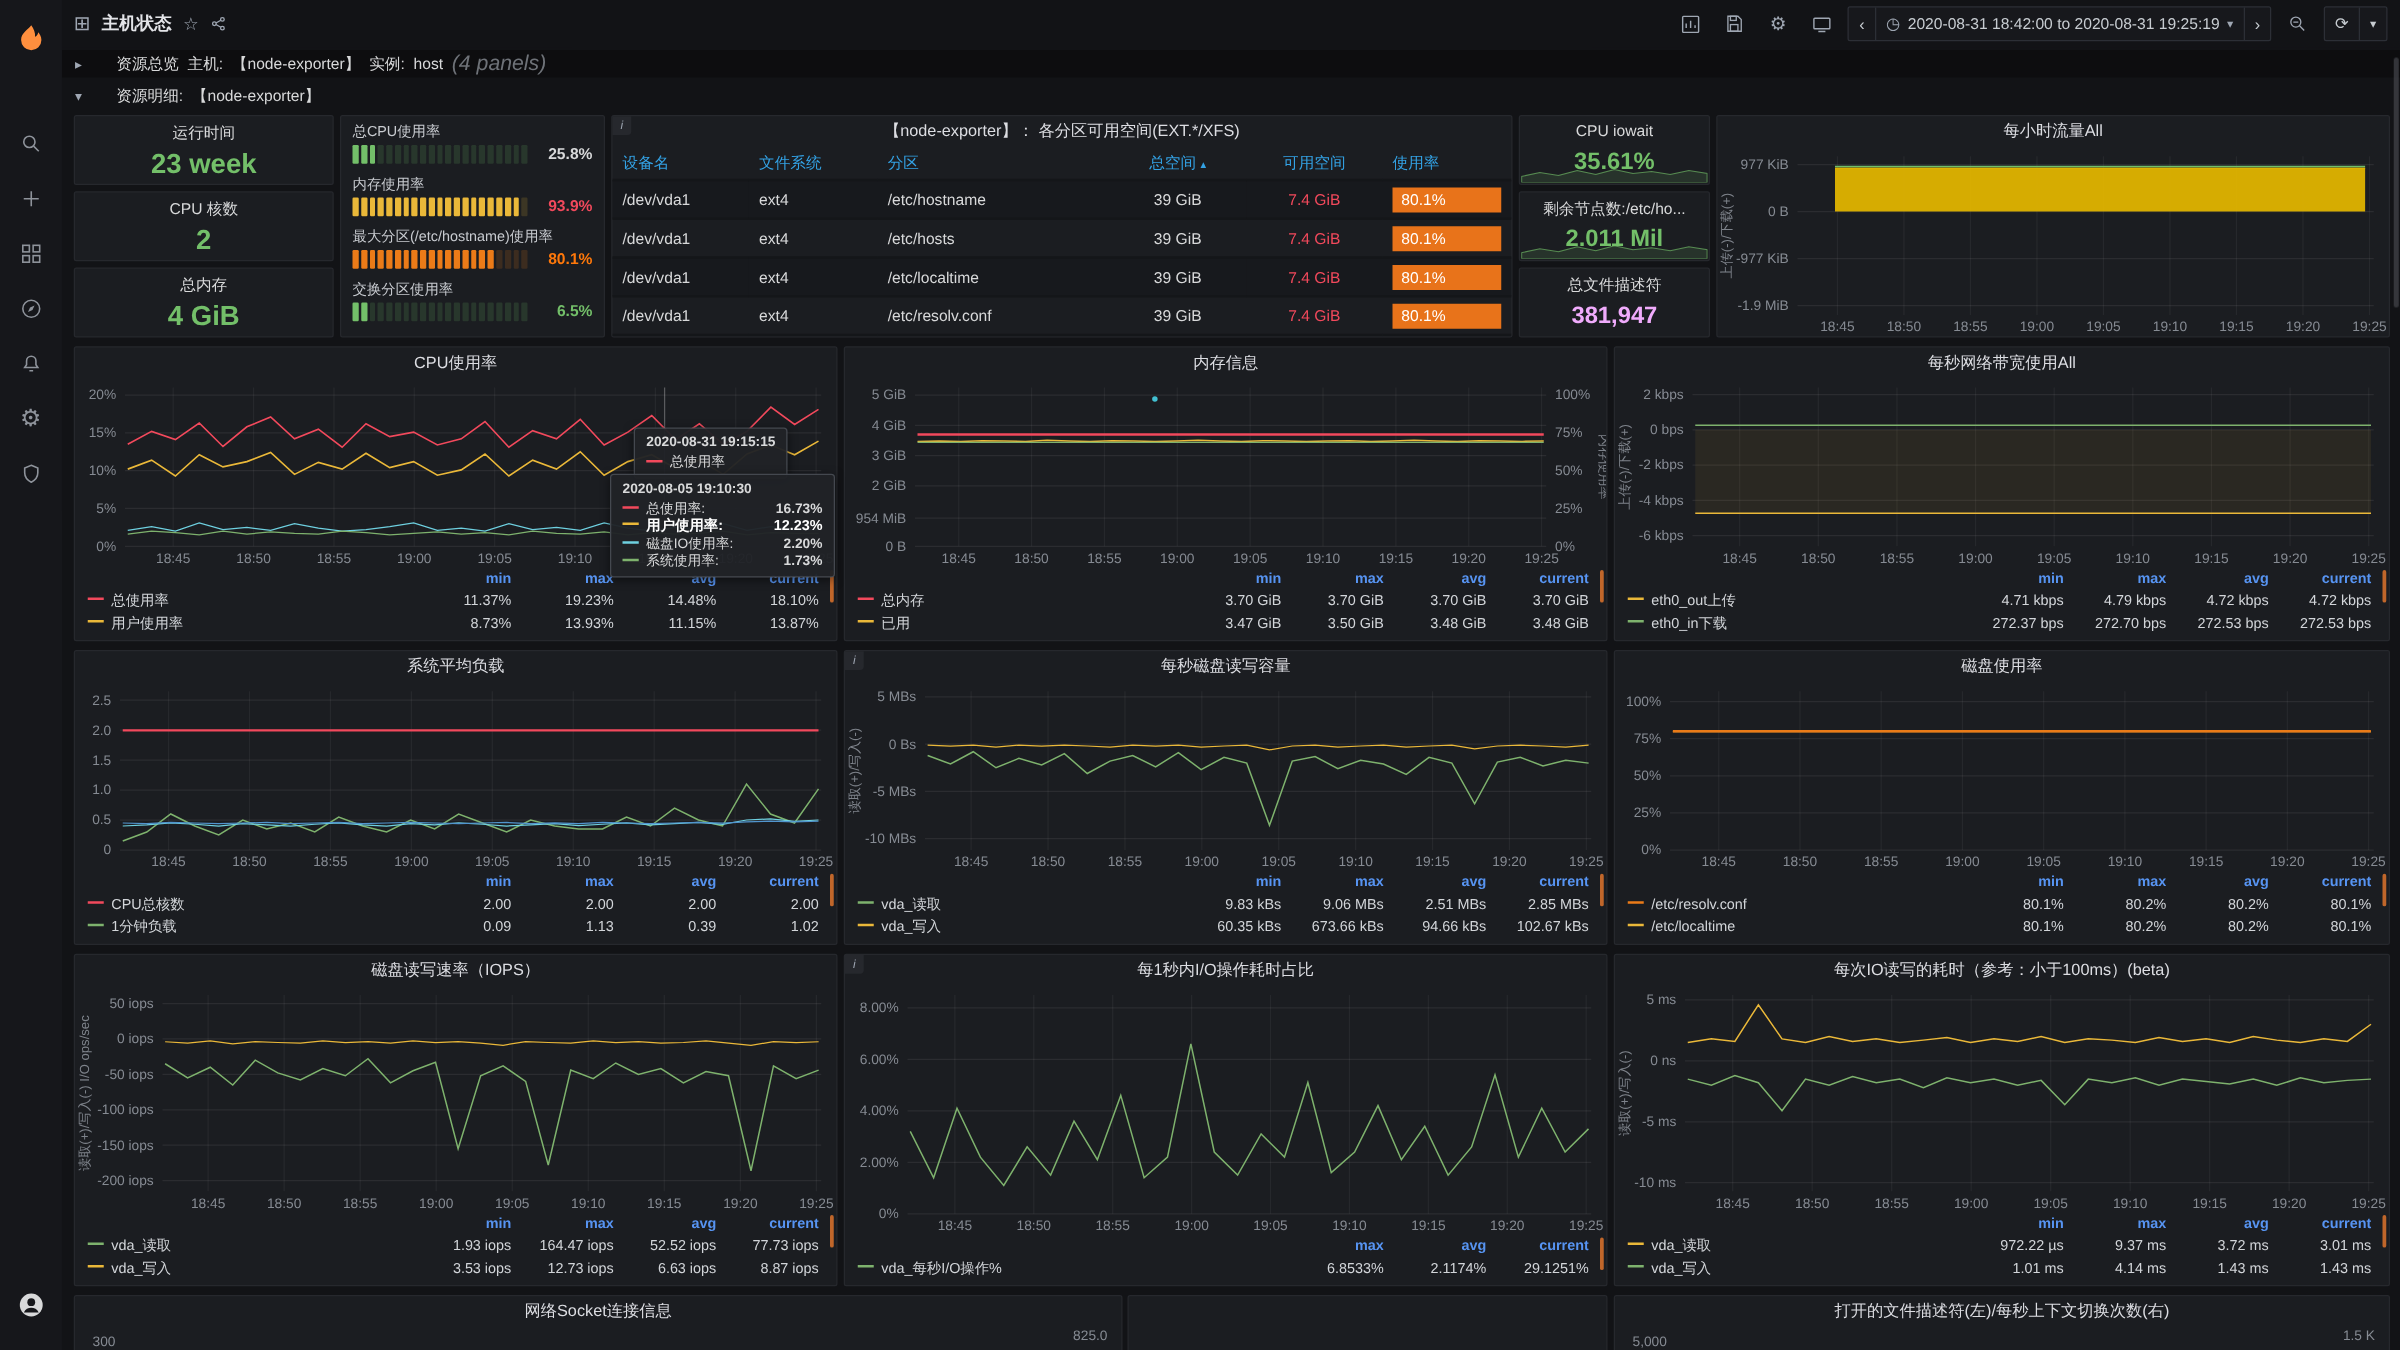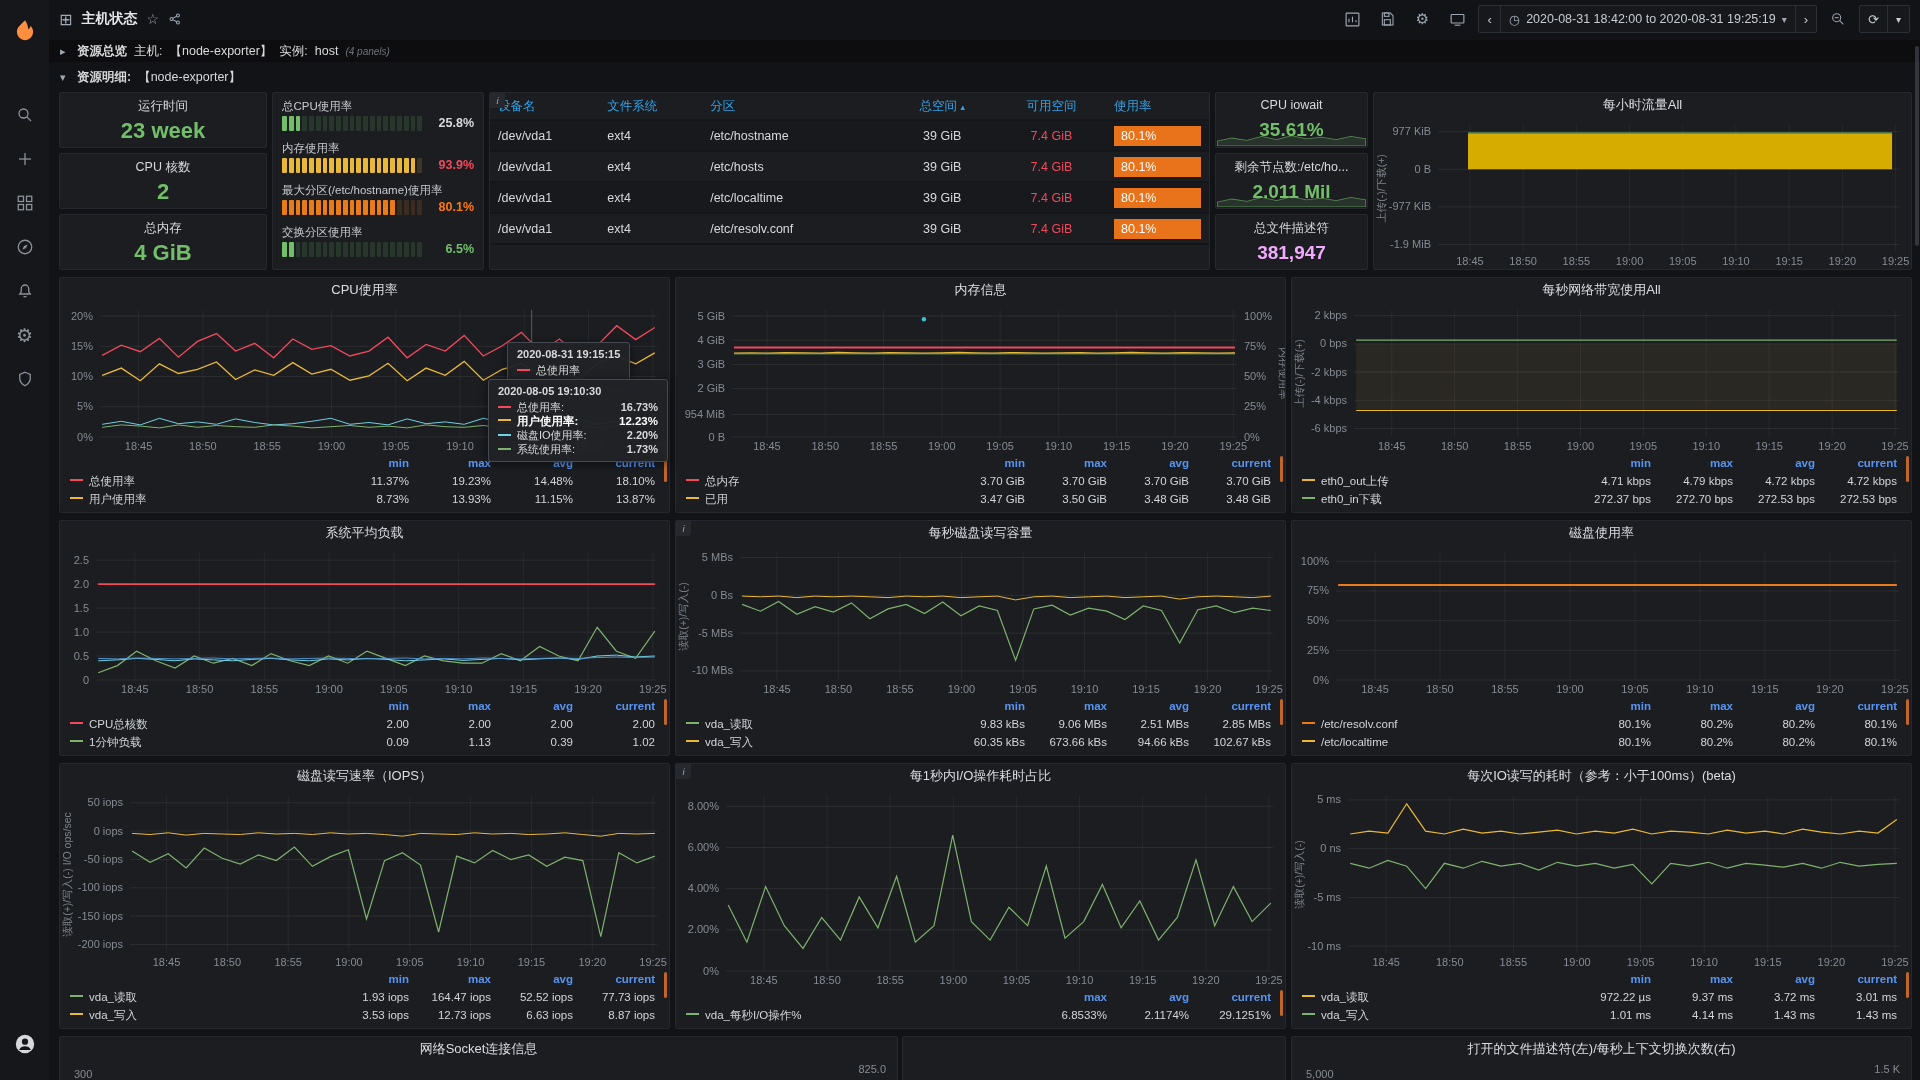--- a/index.html
+++ b/index.html
@@ -32,22 +32,22 @@
     cursor:pointer;font-size:13px;border-right:1px solid #2c2f36;}
   .tg-btn:last-child{border-right:none;}
   .tg-btn.time{gap:6px;font-size:12.5px;white-space:nowrap;}
   .tg-btn .caret{font-size:10px;color:#9fa7b3;}
   .clock-g{color:#9fa7b3;font-size:13px;}
 
   
   .rowhead{position:absolute;left:49px;right:0;height:22px;display:flex;align-items:center;
     gap:7px;padding-left:11px;font-size:12.5px;color:#d8d9da;cursor:pointer;}
   .rowhead .chev{color:#9fa7b3;font-size:11px;width:10px;}
-  .rh-title{font-weight:bold;}
-  .rh-note{color:#6e7278;font-style:italic;font-size:10px;}
+  .rh-title{font-weight:normal;margin-left:16px;}
+  .rh-note{color:#6e7278;font-style:italic;font-size:17px;}
   .rh1{background:rgba(0,0,0,0.28);}
 
   
   .panel{position:absolute;background:#1b1d21;border:1px solid #26282d;border-radius:2px;
     box-sizing:border-box;}
   .panel-title{height:24px;line-height:24px;text-align:center;font-size:13px;color:#dcdde2;
     white-space:nowrap;overflow:hidden;cursor:pointer;flex:0 0 auto;}
   .corner-info{position:absolute;top:0;left:0;width:15px;height:15px;background:#26282d;
     color:#9fa7b3;font-size:9.5px;font-style:italic;display:flex;align-items:center;
     justify-content:center;z-index:5;cursor:pointer;border-bottom-right-radius:3px;}
@@ -410,20 +410,21 @@
           <i style="background: rgba(115, 191, 105, 0.16);"></i>
         </div>
   <div class="g-val" style="color:#73bf69">6.5%</div>
       </div>
     </div>
   </div>
 <div class="panel" style="left: 489px; top: 92px; width: 721px; height: 178px;">
     <div class="corner-info">
       <span>i</span>
     </div>
+<div class="panel-title">【node-exporter】： 各分区可用空间(EXT.*/XFS)</div>
 <table class="fs-table">
       <thead>
         <tr>
           <th class="col0">设备名</th>
           <th class="col1">文件系统</th>
           <th class="col2">分区</th>
           <th class="col3">总空间 <span class="sort">▴</span></th>
           <th class="col4">可用空间</th>
           <th class="col5">使用率</th>
         </tr>

